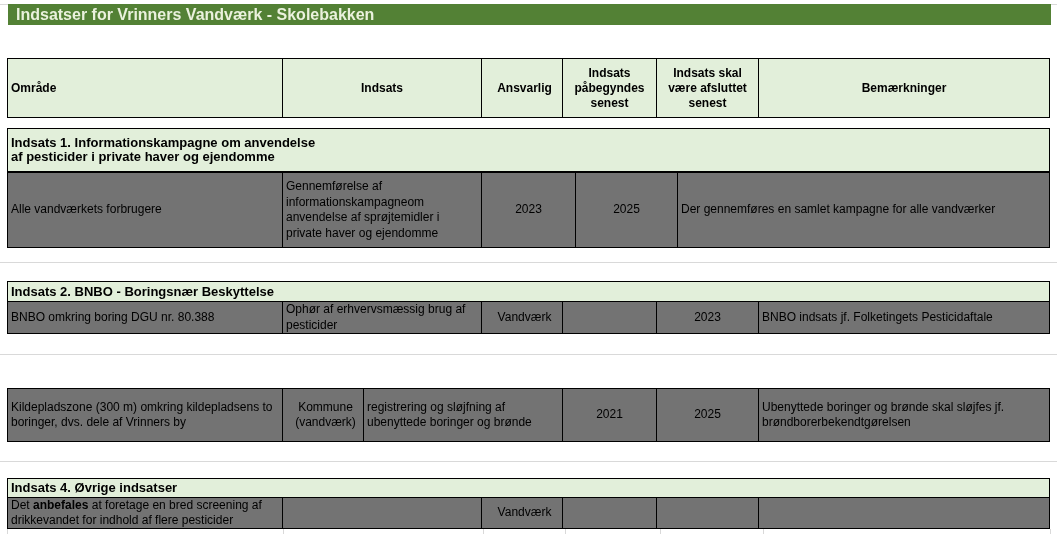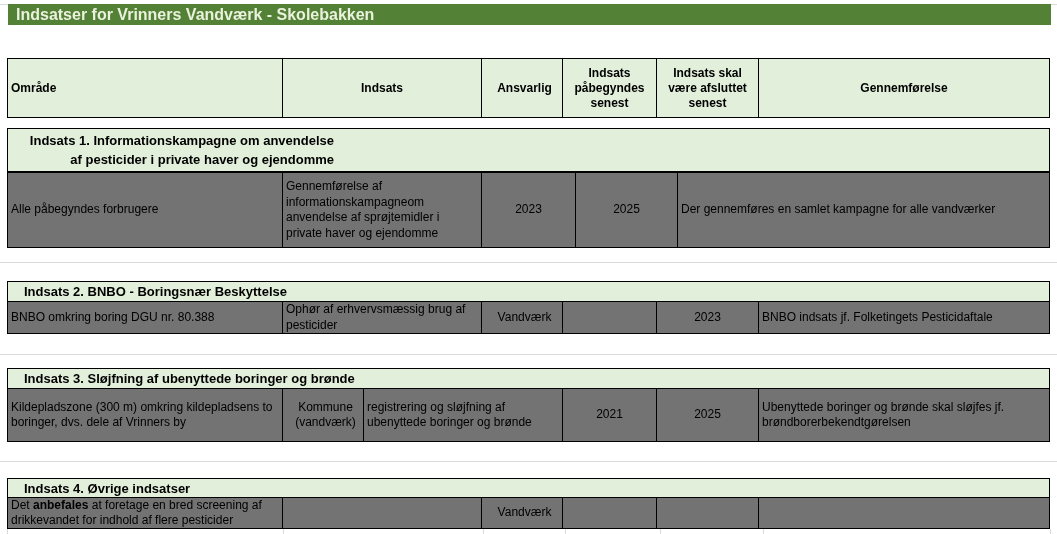--- a/index.html
+++ b/index.html
@@ -58,25 +58,24 @@
   .header-row .cell {
     background: var(--header-bg);
     font-weight: bold; line-height: 15px;
   }
   .header-row .c1 { justify-content: center; text-align: center; }
   .header-row .c5 { justify-content: center; text-align: center; }
   .section-head {
     position: absolute; left: 7px; width: 1043px;
     background: var(--header-bg);
     border: 1px solid var(--border);
-    font-size: 13px; font-weight: bold; line-height: 19px;
-    padding: 1px 16px;
+    font-size: 13px; font-weight: bold; line-height: 14px;
+    padding: 1px 3px;
     display: flex; align-items: center;
     overflow: hidden;
-    text-align: right;
   }
   .section-head .wrap-narrow { max-width: 310px; display: inline-block; }
   .b { font-weight: bold; }
   .pos-header  { top: 58px;  height: 60px; }
   .pos-s1head  { top: 128px; height: 44px; }
   .pos-row1    { top: 172px; height: 76px; }
   .pos-s2head  { top: 281px; height: 21px; }
   .pos-row2    { top: 301px; height: 33px; }
   .pos-s3head  { top: 368px; height: 21px; }
   .pos-row3    { top: 388px; height: 54px; }
@@ -114,30 +113,30 @@
     <div class="cell c2">
         <span>Ansvarlig</span>
       </div>
     <div class="cell c3">
         <span>Indsats påbegyndes senest</span>
       </div>
     <div class="cell c4">
         <span>Indsats skal være afsluttet senest</span>
       </div>
     <div class="cell c5">
-        <span>Gennemførelse</span>
+        <span>Bemærkninger</span>
       </div>
   </div>
 
   <div class="section-head pos-s1head">
     <span class="wrap-narrow">Indsats 1. Informationskampagne om anvendelse af pesticider i private haver og ejendomme</span>
   </div>
   <div class="trow pos-row1">
     <div class="cell c0">
-        <span>Alle påbegyndes forbrugere</span>
+        <span>Alle vandværkets forbrugere</span>
       </div>
     <div class="cell c1">
         <span>Gennemførelse af informationskampagneom anvendelse af sprøjtemidler i private haver og ejendomme</span>
       </div>
     <div class="cell c3">
         <span>2023</span>
       </div>
     <div class="cell c4">
         <span>2025</span>
       </div>
@@ -163,23 +162,20 @@
         <span></span>
       </div>
     <div class="cell c4">
         <span>2023</span>
       </div>
     <div class="cell c5">
         <span>BNBO indsats jf. Folketingets Pesticidaftale</span>
       </div>
   </div>
 
-  <div class="section-head pos-s3head">
-    <span>Indsats 3. Sløjfning af ubenyttede boringer og brønde</span>
-  </div>
   <div class="trow pos-row3">
     <div class="cell c0">
         <span>Kildepladszone (300 m) omkring kildepladsens to boringer, dvs. dele af Vrinners by</span>
       </div>
     <div class="cell c2">
         <span>Kommune (vandværk)</span>
       </div>
     <div class="cell c1">
         <span>registrering og sløjfning af ubenyttede boringer og brønde</span>
       </div>

